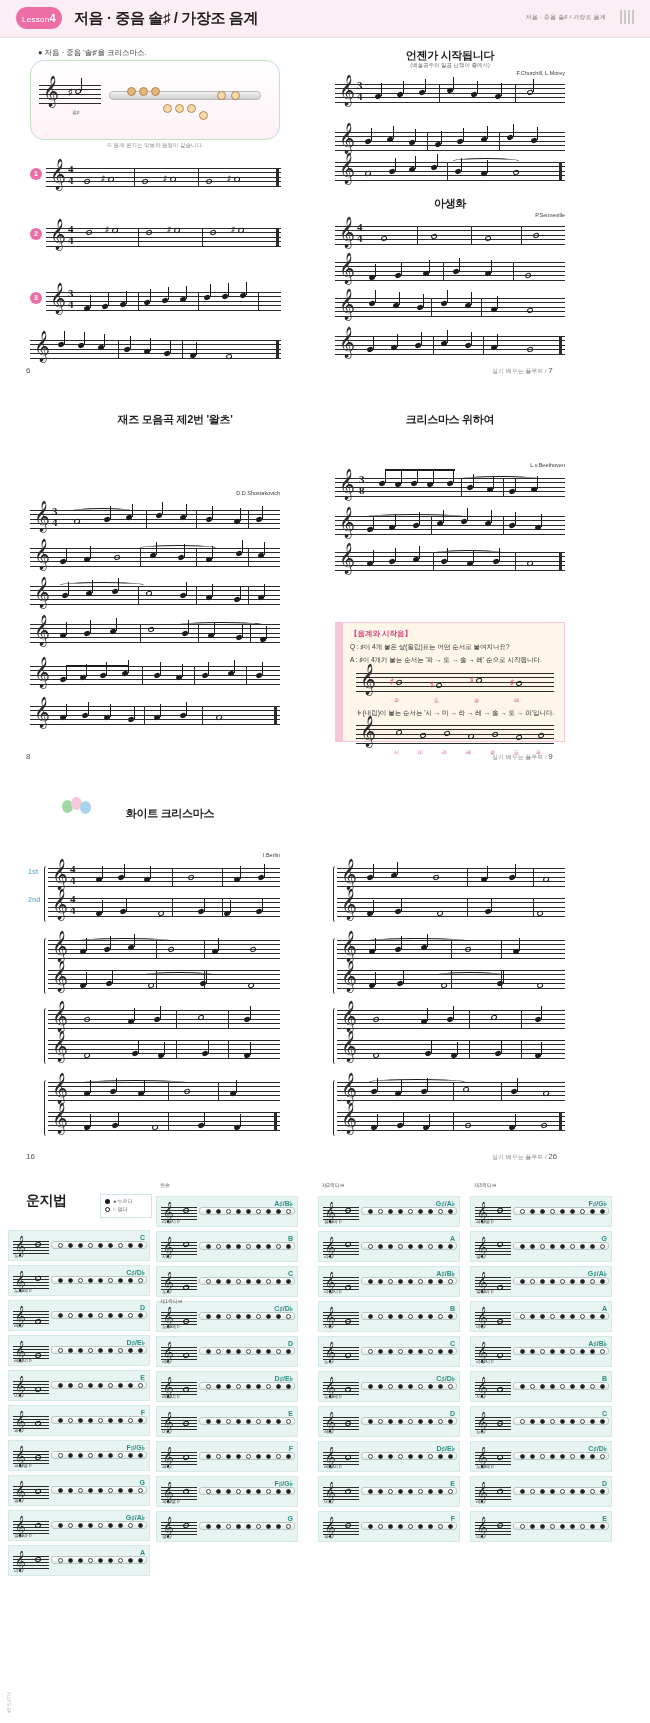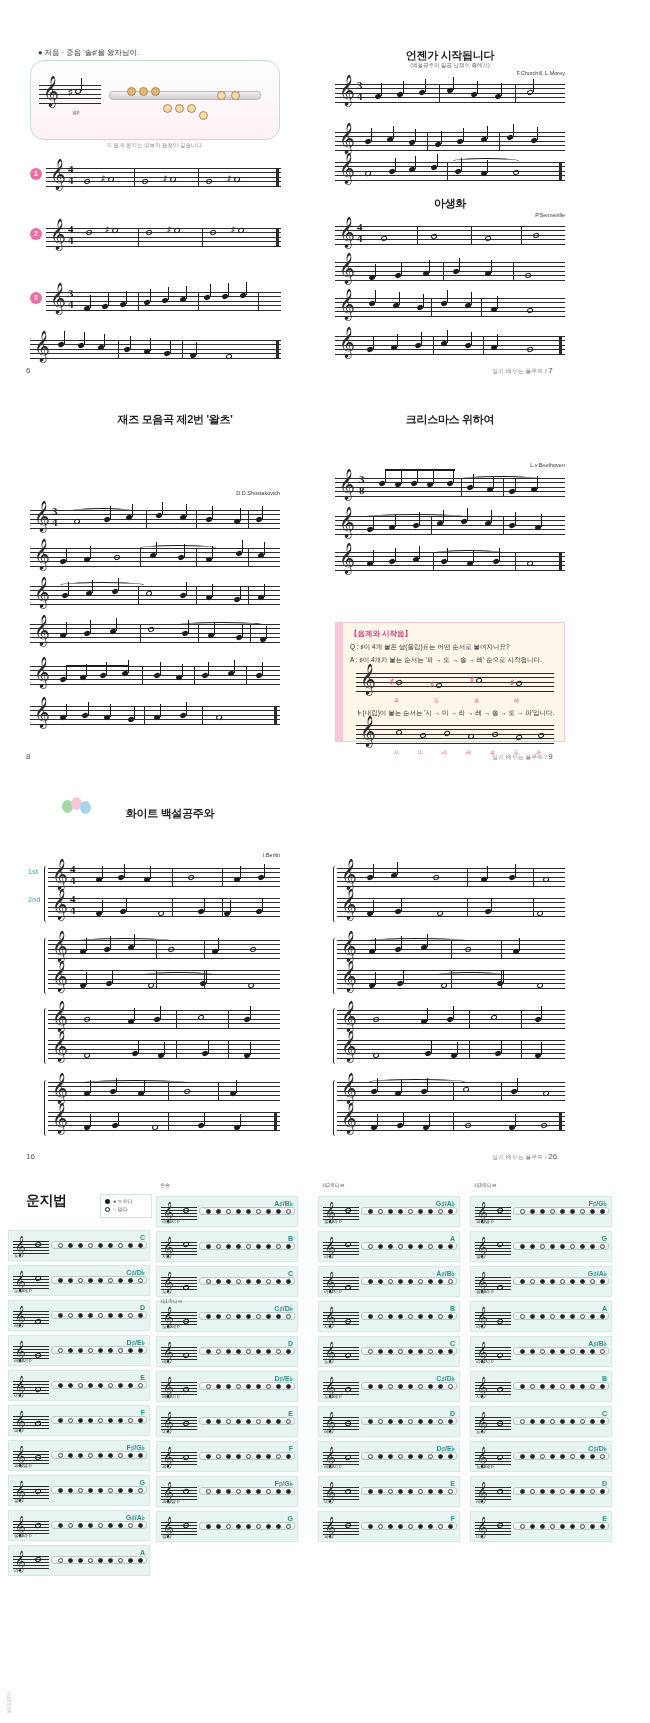--- a/index.html
+++ b/index.html
@@ -201,22 +201,35 @@
   .fc-hole.fill { background:#1b1b1b; }
   .fc-hole.empty { background:#fff; }
   .fc-group-label { position:absolute; font-size:5px; color:#555; }
   .side-code { position:absolute; left: 6px; bottom: 10px; font-size: 4.5px; color:#b7b7b7; writing-mode: vertical-rl; }
 </style>
 </head>
 <body>
 
 <div class="page">
 
-
-  <div class="intro-note">● 저음 · 중음 '솔♯'을 왕자님이.</div>
+  <div class="top-band">
+    <div class="lesson-badge">
+      <span>Lesson</span><span class="num">4</span>
+    </div>
+    <div class="page-title">저음 · 중음 솔♯ / 가장조 음계</div>
+    <div class="running-head">저음 · 중음 솔♯ / 가장조 음계</div>
+    <div class="head-bars">
+      <span></span>
+        <span></span>
+        <span></span>
+        <span></span>
+    </div>
+  </div>
+
+  <div class="intro-note">● 저음 · 중음 '솔♯'을 크리스마스.</div>
 
   <div class="fing-box">
     <div class="fing-staff staff">
       <div class="lines">
           <i></i>
           <i></i>
           <i></i>
           <i></i>
           <i></i>
         </div>
@@ -892,21 +905,21 @@
   <div class="folio" style="left:492px; top:752px;">
     <span>실기 배우는 플루트 /</span>
     <span class="folio-num">9</span>
   </div>
 
   <div class="balloons">
     <div class="balloon" style="left:0; top:0; background:#9fd8a0;"></div>
     <div class="balloon" style="left:9px; top:-3px; background:#f6c7d8;"></div>
     <div class="balloon" style="left:18px; top:1px; background:#a8d4ea;"></div>
   </div>
-  <div class="song-title" style="left:60px; top:806px; width:220px;">화이트 백설공주와</div>
+  <div class="song-title" style="left:60px; top:806px; width:220px;">화이트 크리스마스</div>
   <div class="composer" style="left:180px; top:852px; width:100px;">I.Berlin</div>
 
   <div class="part-label" style="left:28px; top:868px;">1st</div>
   <div class="part-label" style="left:28px; top:896px;">2nd</div>
   <div class="brace" style="left:44px; top:866px; height:56px;"></div>
 
   <div class="staff" style="position:absolute; left:48px; top:862px; width:232px;">
     <div class="lines">
         <i></i>
         <i></i>

